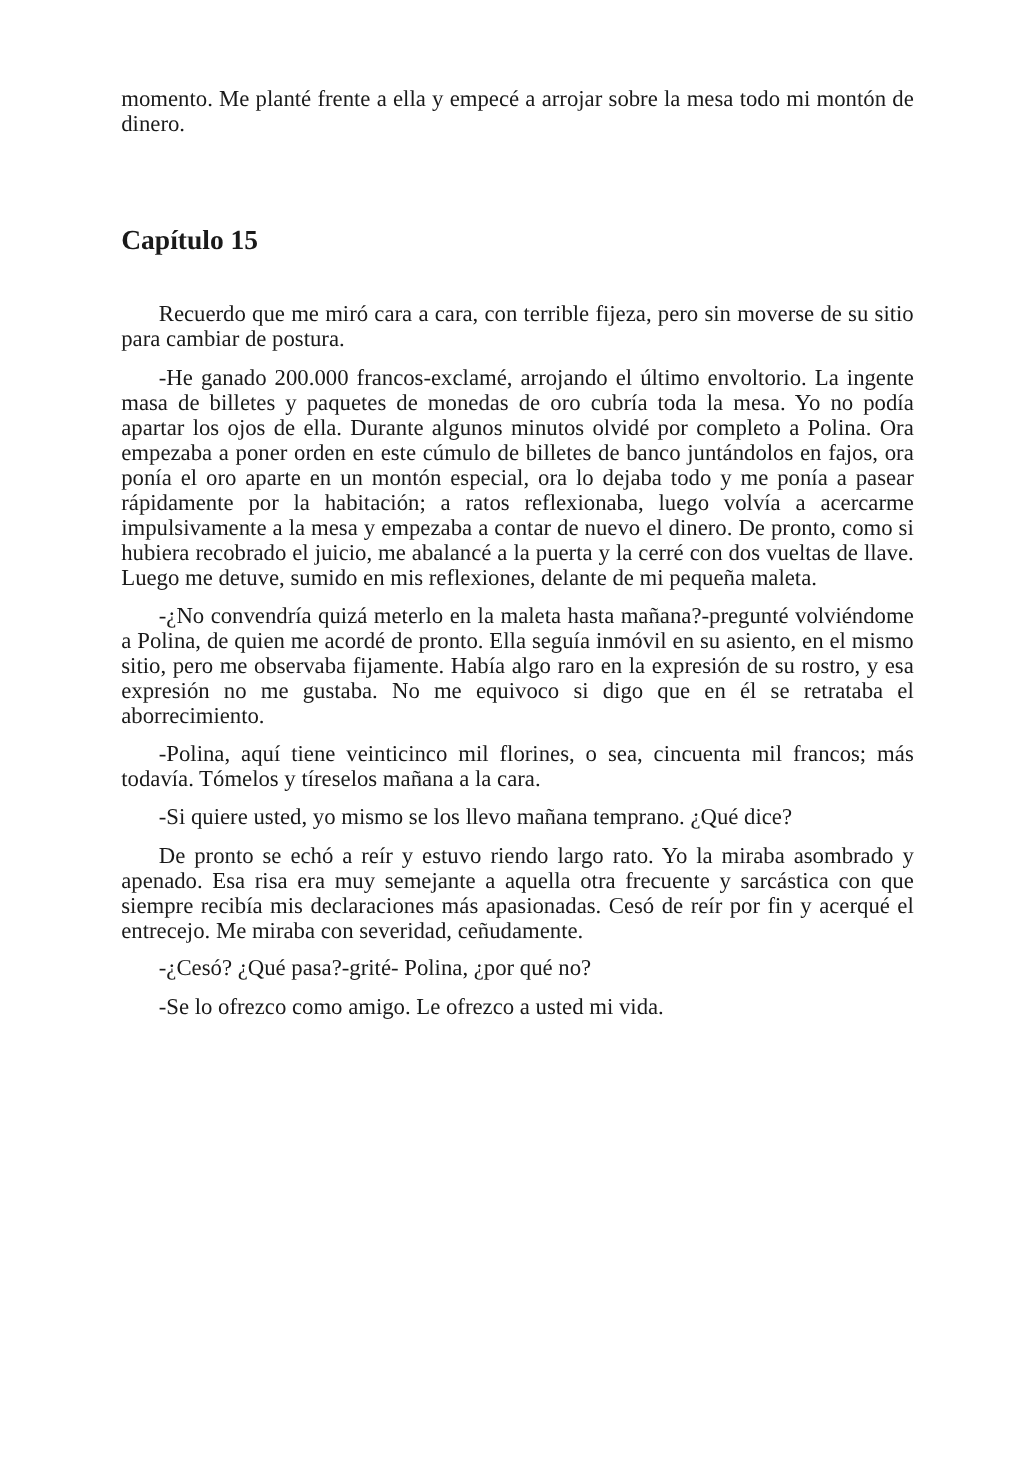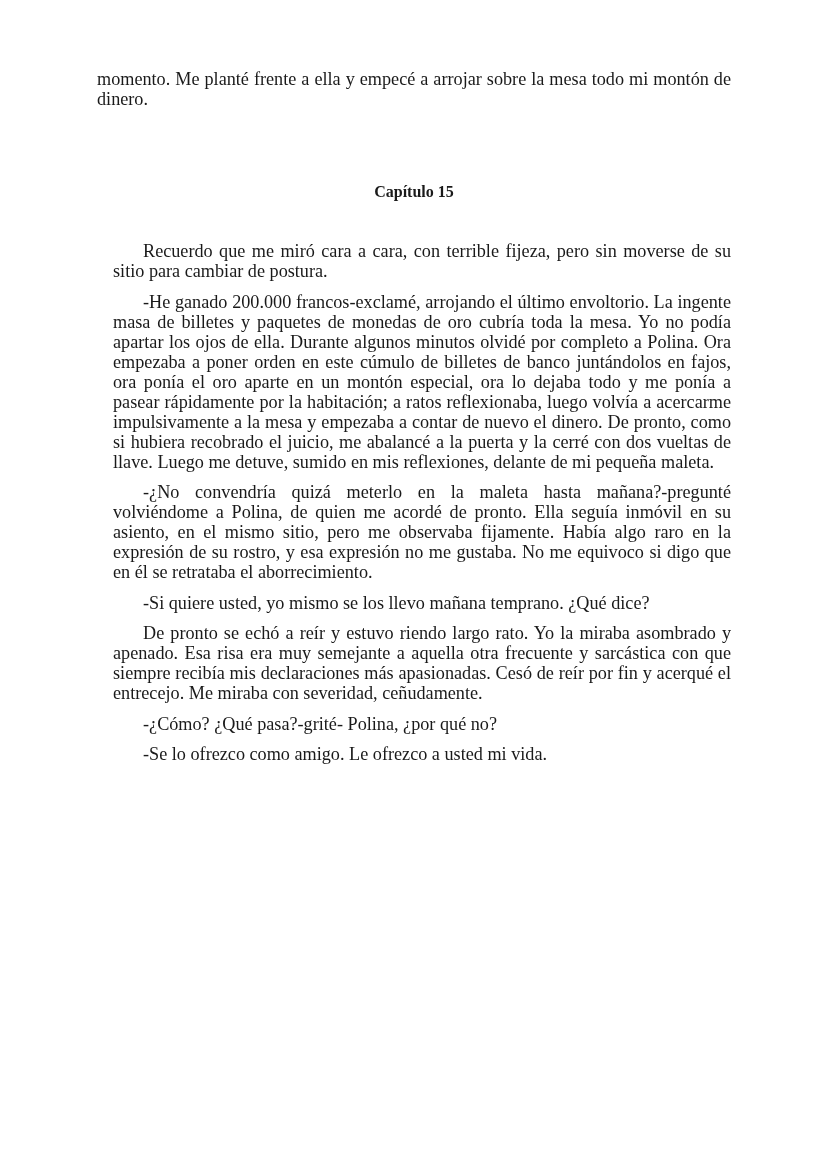--- a/index.html
+++ b/index.html
@@ -29,46 +29,45 @@
       text-indent: 30px;
     }
     .para.noindent {
       text-indent: 0;
     }
     .para + .para {
       margin-top: 10.5px;
     }
     .chapter-title {
       font-weight: bold;
-      text-align: center;
-      font-size: 16px;
+      font-size: 22px;
       margin: 0;
       position: absolute;
       left: 0;
       right: 0;
       top: 113px;
     }
     .body-block {
       position: absolute;
       left: 0;
       right: 0;
       top: 172px;
-      margin-left: 16px;
     }
   </style>
 </head>
 <body>
 
 <div class="page">
   <p class="para noindent">momento. Me planté frente a ella y empecé a arrojar sobre la mesa todo mi montón de dinero.</p>
 
   <h2 class="chapter-title">Capítulo 15</h2>
 
   <div class="body-block">
     <p class="para">Recuerdo que me miró cara a cara, con terrible fijeza, pero sin moverse de su sitio para cambiar de postura.</p>
     <p class="para">-He ganado 200.000 francos-exclamé, arrojando el último envoltorio. La ingente masa de billetes y paquetes de monedas de oro cubría toda la mesa. Yo no podía apartar los ojos de ella. Durante algunos minutos olvidé por completo a Polina. Ora empezaba a poner orden en este cúmulo de billetes de banco juntándolos en fajos, ora ponía el oro aparte en un montón especial, ora lo dejaba todo y me ponía a pasear rápidamente por la habitación; a ratos reflexionaba, luego volvía a acercarme impulsivamente a la mesa y empezaba a contar de nuevo el dinero. De pronto, como si hubiera recobrado el juicio, me abalancé a la puerta y la cerré con dos vueltas de llave. Luego me detuve, sumido en mis reflexiones, delante de mi pequeña maleta.</p>
     <p class="para">-¿No convendría quizá meterlo en la maleta hasta mañana?-pregunté volviéndome a Polina, de quien me acordé de pronto. Ella seguía inmóvil en su asiento, en el mismo sitio, pero me observaba fijamente. Había algo raro en la expresión de su rostro, y esa expresión no me gustaba. No me equivoco si digo que en él se retrataba el aborrecimiento.</p>
+    <p class="para">-Polina, aquí tiene veinticinco mil florines, o sea, cincuenta mil francos; más todavía. Tómelos y tíreselos mañana a la cara.</p>
     <p class="para">-Si quiere usted, yo mismo se los llevo mañana temprano. ¿Qué dice?</p>
     <p class="para">De pronto se echó a reír y estuvo riendo largo rato. Yo la miraba asombrado y apenado. Esa risa era muy semejante a aquella otra frecuente y sarcástica con que siempre recibía mis declaraciones más apasionadas. Cesó de reír por fin y acerqué el entrecejo. Me miraba con severidad, ceñudamente.</p>
-    <p class="para">-¿Cómo? ¿Qué pasa?-grité- Polina, ¿por qué no?</p>
+    <p class="para">-¿Cesó? ¿Qué pasa?-grité- Polina, ¿por qué no?</p>
     <p class="para">-Se lo ofrezco como amigo. Le ofrezco a usted mi vida.</p>
   </div>
 </div>
 
 </body></html>

